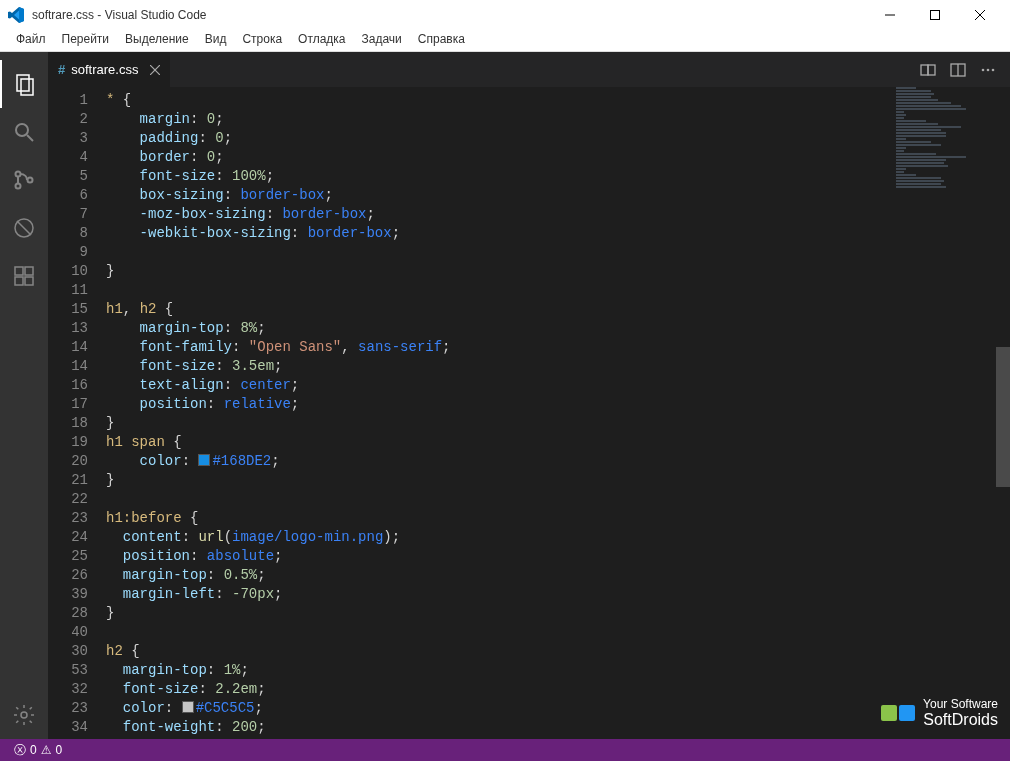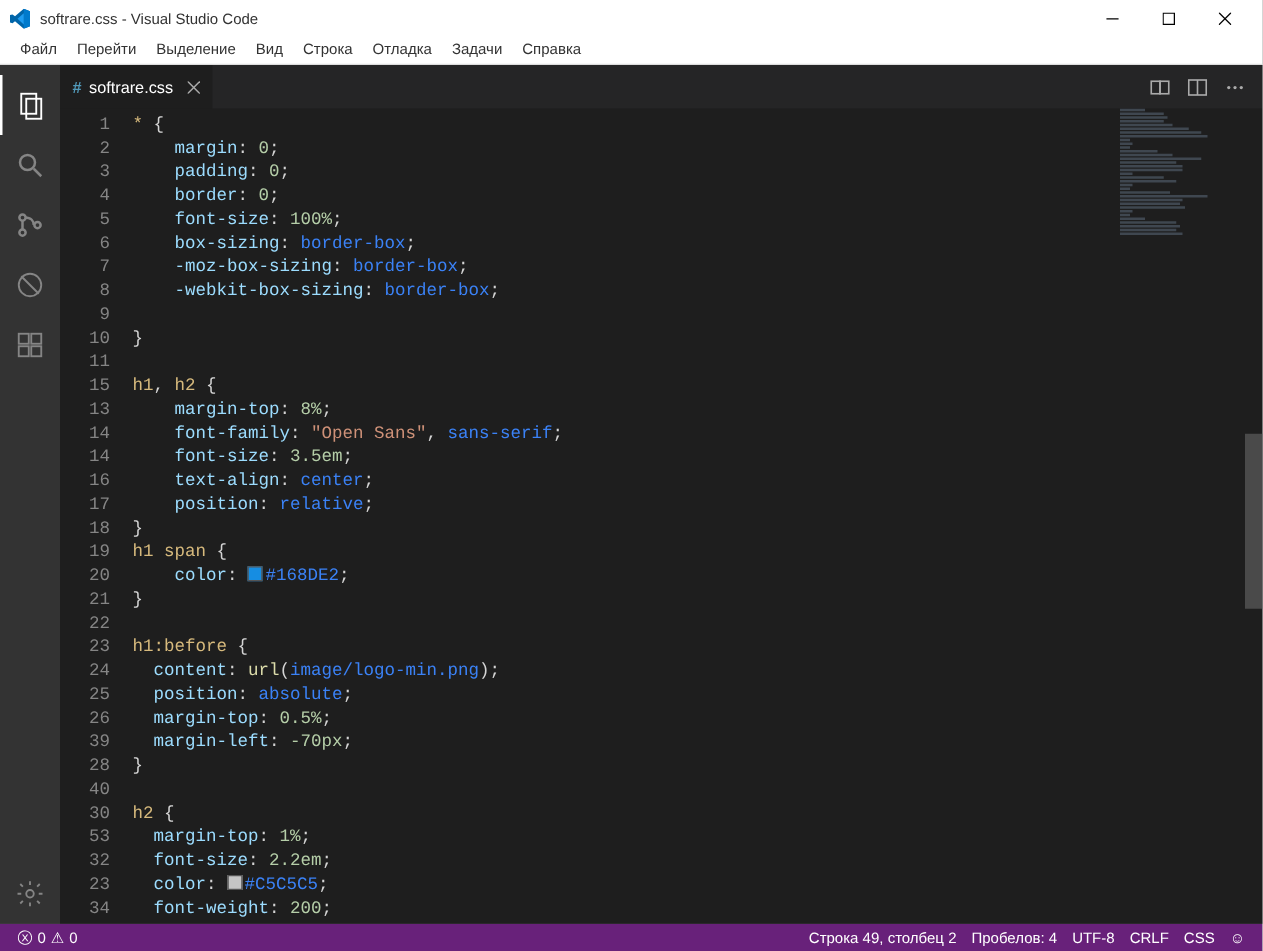--- a/index.html
+++ b/index.html
@@ -241,31 +241,33 @@
         <div class="mm-line" style="width: 52px;"></div>
         <div class="mm-line" style="width: 10px;"></div>
         <div class="mm-line" style="width: 8px;"></div>
         <div class="mm-line" style="width: 20px;"></div>
         <div class="mm-line" style="width: 45px;"></div>
         <div class="mm-line" style="width: 48px;"></div>
         <div class="mm-line" style="width: 45px;"></div>
         <div class="mm-line" style="width: 50px;"></div>
       </div>
 
+    <div class="watermark">
+      <span class="logo">
+        <span class="sq" style="background:#8bc34a"></span>
+        <span class="sq" style="background:#2196f3"></span>
+      </span>
+      <span>
+        <div>Your Software</div>
+        <div style="font-size:16px;font-weight:500">SoftDroids</div>
+      </span>
+    </div>
   </div>
 </div>
 
 <div class="status-bar">
   <div class="sb-item">
     <span>ⓧ</span>
     <span>0</span>
     <span>⚠</span>
     <span>0</span>
   </div>
-  <div class="right">
-    <div class="sb-item">Строка 49, столбец 2</div>
-    <div class="sb-item">Пробелов: 4</div>
-    <div class="sb-item">UTF-8</div>
-    <div class="sb-item">CRLF</div>
-    <div class="sb-item">CSS</div>
-    <div class="sb-item">☺</div>
-  </div>
 </div>
 
 </body></html>

